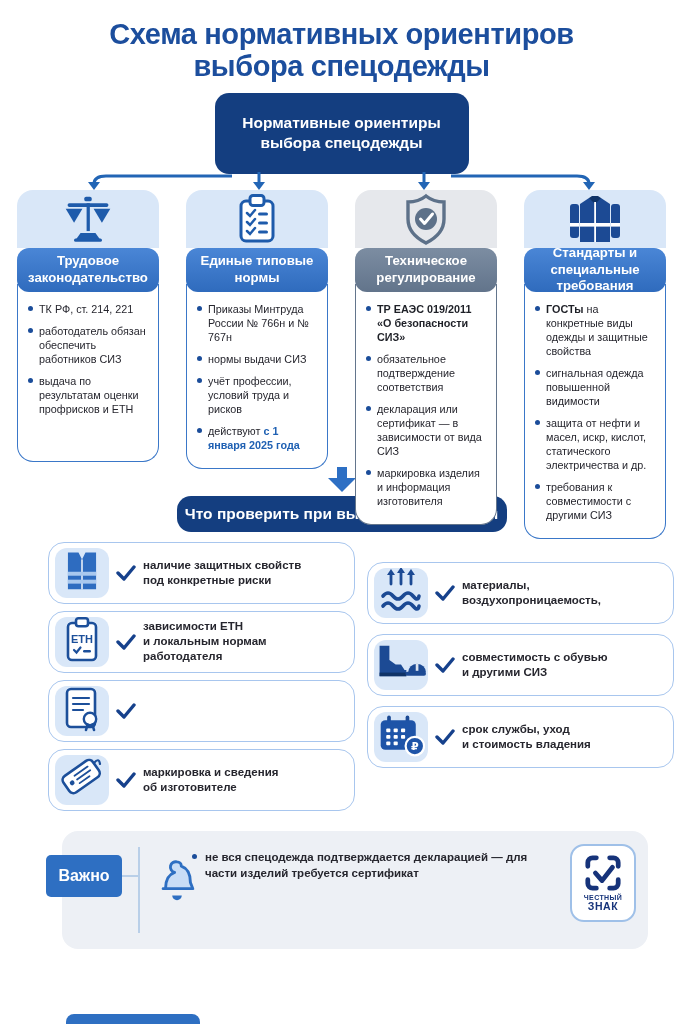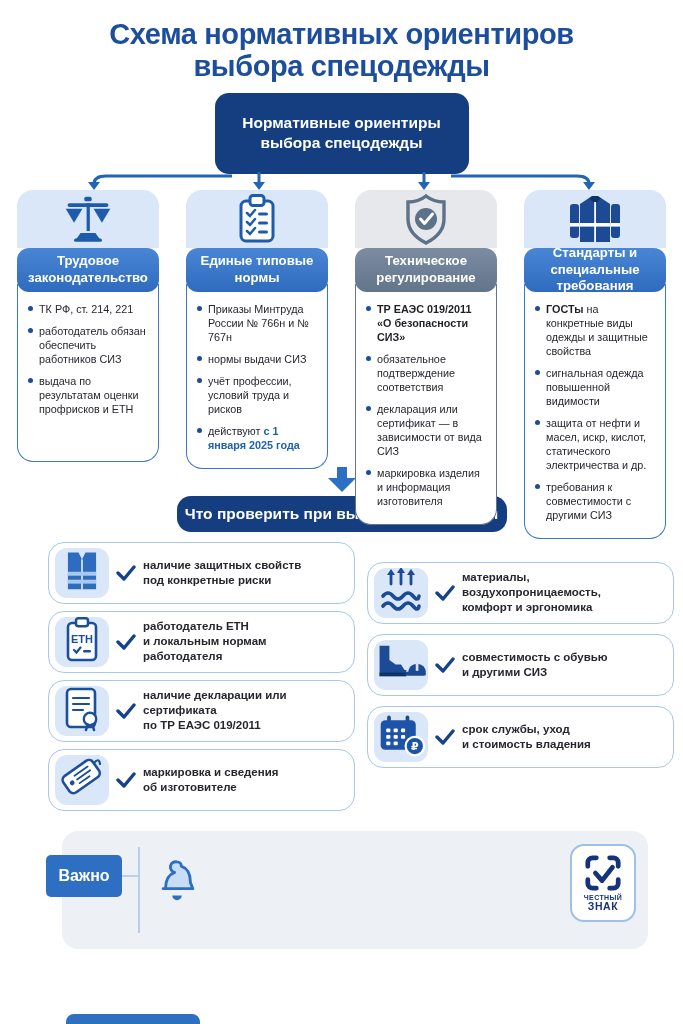--- a/index.html
+++ b/index.html
@@ -293,21 +293,21 @@
             <rect x="14" y="1.3" width="12" height="8" rx="2.5" fill="#fff" stroke="#1c4f9a" stroke-width="2.6"></rect>
             <text x="20" y="26" text-anchor="middle" font-size="11" font-weight="bold" fill="#1c4f9a" font-family="Liberation Sans, sans-serif">ЕТН</text>
             <path d="M12 33 l2.5 2.5 l4 -5" fill="none" stroke="#1c4f9a" stroke-width="2.2" stroke-linecap="round"></path>
             <rect x="21" y="33" width="8" height="2.4" rx="1.2" fill="#1c4f9a"></rect>
           </svg>
         </div>
         <svg class="cl-check" width="20" height="18" viewBox="0 0 20 18">
             <path d="M2 9 L8 15 L18 3" fill="none" stroke="#16418c" stroke-width="3.4" stroke-linecap="round" stroke-linejoin="round"></path>
           </svg>
         <div class="cl-text">
-          <div>работодатель ЕТН</div>
+          <div>зависимости ЕТН</div>
             <div>и локальным нормам работодателя</div>
         </div>
       </div>
 
       <div class="cl-item">
         <div class="cl-tile">
           <svg width="42" height="46" viewBox="0 0 42 46">
             <rect x="6" y="3" width="28" height="38" rx="4" fill="#fff" stroke="#1c4f9a" stroke-width="2.6"></rect>
             <g stroke="#1c4f9a" stroke-width="2.2" stroke-linecap="round">
               <path d="M12 12 H28"></path>
@@ -317,24 +317,20 @@
             <circle cx="29" cy="33" r="6.2" fill="#fff" stroke="#1c4f9a" stroke-width="2.4"></circle>
             <g stroke="#1c4f9a" stroke-width="2.6" stroke-linecap="round">
               <path d="M26.5 38.5 L25 44"></path>
                 <path d="M31.5 38.5 L33 44"></path>
             </g>
           </svg>
         </div>
         <svg class="cl-check" width="20" height="18" viewBox="0 0 20 18">
             <path d="M2 9 L8 15 L18 3" fill="none" stroke="#16418c" stroke-width="3.4" stroke-linecap="round" stroke-linejoin="round"></path>
           </svg>
-        <div class="cl-text">
-          <div>наличие декларации или сертификата</div>
-            <div>по ТР ЕАЭС 019/2011</div>
-        </div>
       </div>
 
       <div class="cl-item">
         <div class="cl-tile">
           <svg width="44" height="42" viewBox="0 0 44 42">
             <g transform="rotate(-35 22 21)">
               <rect x="3" y="11" width="36" height="20" rx="5" fill="#fff" stroke="#1c4f9a" stroke-width="2.6"></rect>
               <circle cx="10" cy="21" r="2.4" fill="#1c4f9a"></circle>
               <g stroke="#1c4f9a" stroke-width="1.8" stroke-linecap="round">
                 <path d="M16 16.5 H32"></path>
@@ -374,21 +370,20 @@
               <path d="M4 28 q5 -6 10 0 t10 0 t10 0 t6 0"></path>
               <path d="M4 38 q5 -6 10 0 t10 0 t10 0 t6 0"></path>
             </g>
           </svg>
         </div>
         <svg class="cl-check" width="20" height="18" viewBox="0 0 20 18">
             <path d="M2 9 L8 15 L18 3" fill="none" stroke="#16418c" stroke-width="3.4" stroke-linecap="round" stroke-linejoin="round"></path>
           </svg>
         <div class="cl-text">
           <div>материалы, воздухопроницаемость,</div>
-            <div>комфорт и эргономика</div>
         </div>
       </div>
 
       <div class="cl-item">
         <div class="cl-tile">
           <svg width="50" height="42" viewBox="0 0 56 42">
             <path d="M4 4 H15 V20 L22 25 H28 L32 31 H34 V38 H4 Z" fill="#1c4a94"></path>
             <rect x="4" y="34" width="30" height="4" fill="#0f3367"></rect>
             <path d="M36 34 a10 10 0 0 1 20 0 Z" fill="#1c4a94"></path>
             <rect x="33" y="33" width="23" height="4.5" rx="2.2" fill="#1c4a94"></rect>
@@ -438,20 +433,24 @@
 
   <div class="important">
     <div class="imp-badge">Важно</div>
     <div class="imp-link"></div>
     <div class="imp-divider"></div>
     <svg class="imp-bell" width="46" height="48" viewBox="0 0 48 50">
       <path d="M24 5 a4.5 4.5 0 0 1 4.5 4.5 c7 2.5 9.5 9.5 9.5 17 l2.5 6.5 H9.5 L12 33 c0 -7.5 2.5 -14.5 9.5 -17 A4.5 4.5 0 0 1 24 5 Z" fill="#c9ddf6" stroke="#2e6fc2" stroke-width="3" stroke-linejoin="round"></path>
       <path d="M19 40 a5 5 0 0 0 10 0" fill="#2e6fc2"></path>
     </svg>
     <ul class="imp-bullets">
+      <li>
+          <span class="dot"></span>
+          <span class="itext"><span>не вся спецодежда подтверждается декларацией — для части изделий требуется сертификат</span></span>
+        </li>
     </ul>
     <div class="cz-logo">
       <svg width="38" height="38" viewBox="0 0 40 40">
         <g stroke="#16337a" stroke-width="5" fill="none" stroke-linecap="round">
           <path d="M4 13 V9 a5 5 0 0 1 5 -5 h4"></path>
           <path d="M27 4 h4 a5 5 0 0 1 5 5 v4"></path>
           <path d="M36 27 v4 a5 5 0 0 1 -5 5 h-4"></path>
           <path d="M13 36 H9 a5 5 0 0 1 -5 -5 v-4"></path>
         </g>
         <path d="M12 20 l7 8 l11 -14" fill="none" stroke="#16337a" stroke-width="5" stroke-linecap="round" stroke-linejoin="round"></path>

